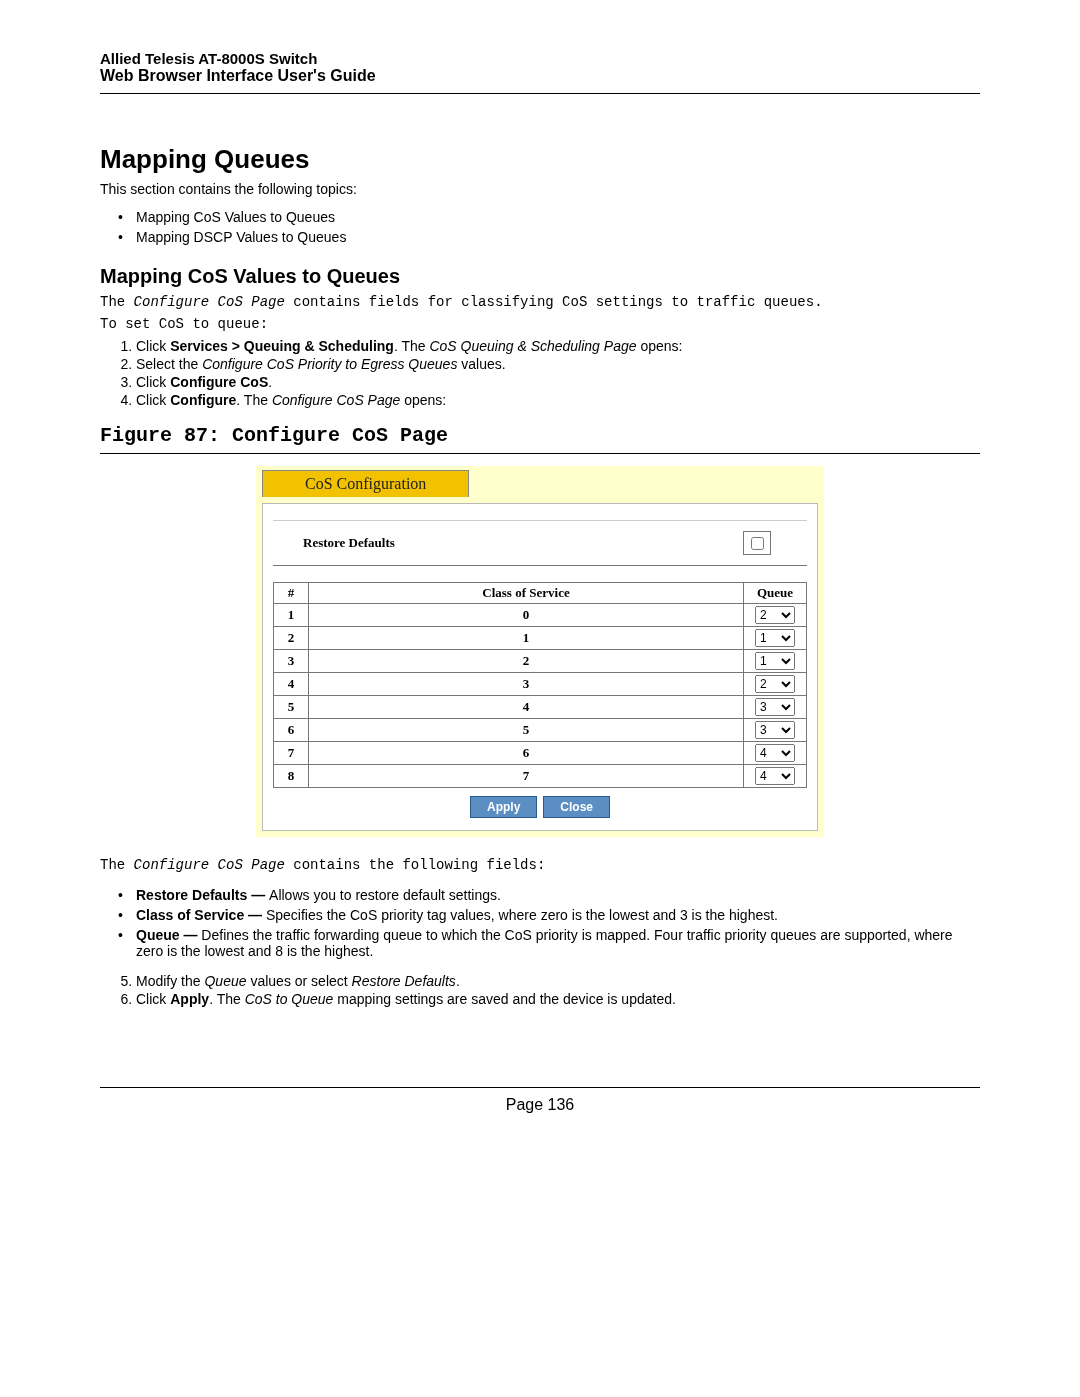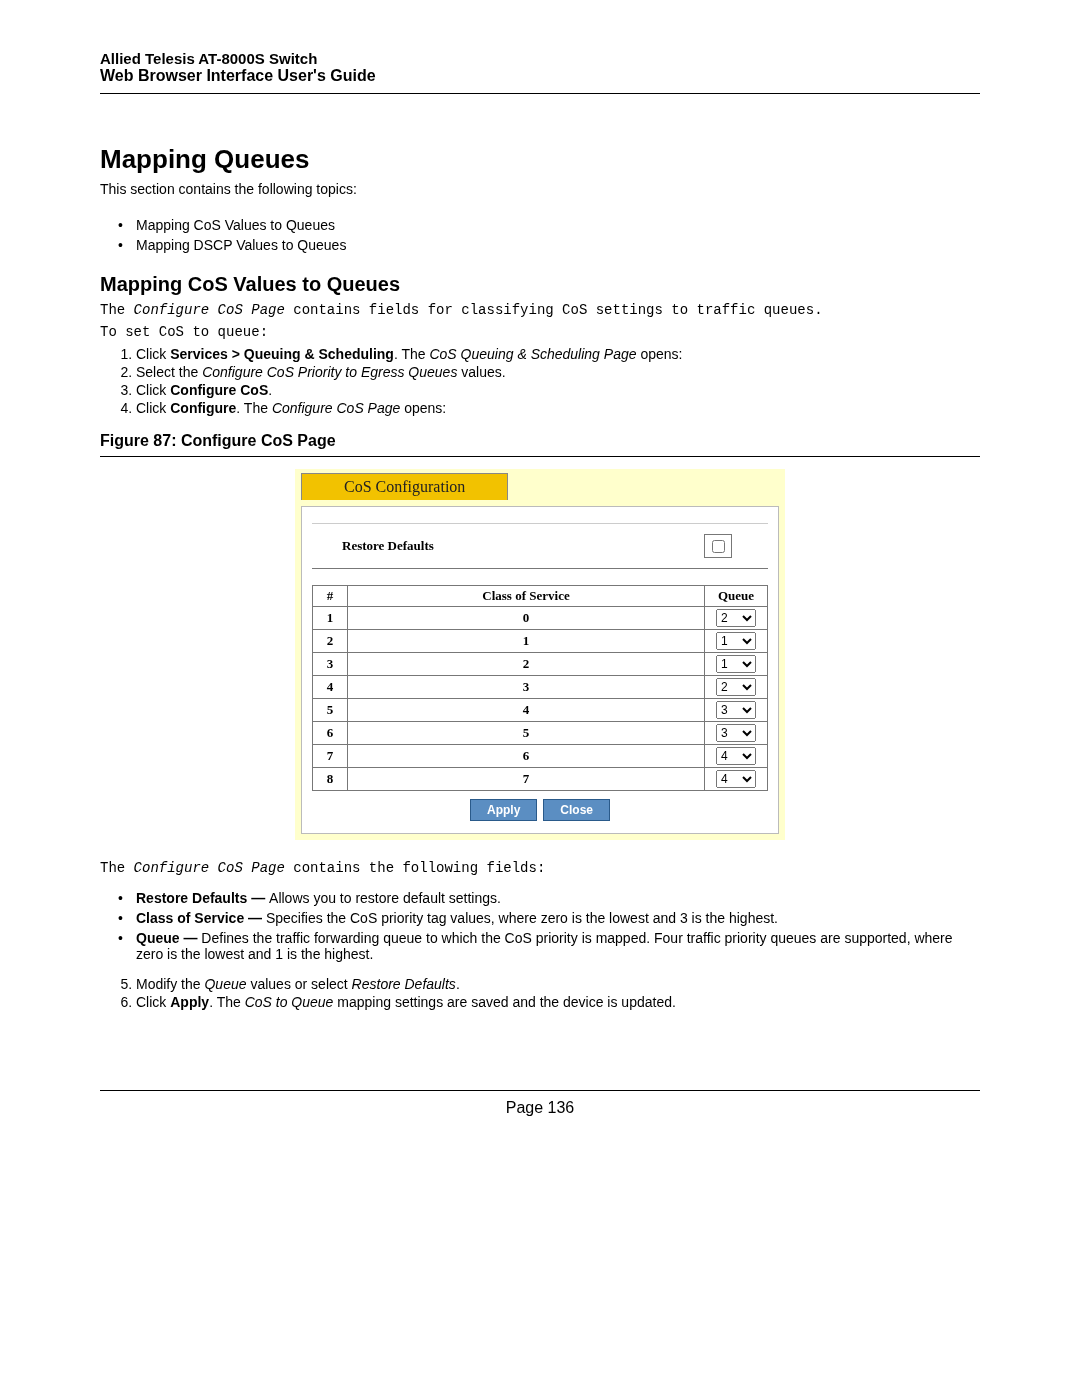--- a/index.html
+++ b/index.html
@@ -33,21 +33,21 @@
     border: none;
     border-top: 1px solid #000;
     margin-top: 6px;
     margin-bottom: 50px;
   }
   h1 {
     font-size: 26px;
     margin: 0 0 6px 0;
   }
   .intro {
-    margin: 0 0 20px 0;
+    margin: 0 0 12px 0;
   }
   ul.topics {
     margin: 0 0 20px 0;
     padding-left: 36px;
     list-style: none;
   }
   ul.topics li::before {
     content: "•";
     position: absolute;
     margin-left: -18px;
@@ -69,35 +69,36 @@
     padding-left: 36px;
   }
   ol.steps li {
     margin: 2px 0;
   }
   .italic { font-style: italic; }
   .bold { font-weight: bold; }
   .figcap {
     font-weight: bold;
     margin: 14px 0 6px 0;
-    font-size: 16px;
+    font-size: 20px;
+    font-family: Liberation Mono, monospace;
   }
   .fig-rule {
     border: none;
     border-top: 1px solid #000;
     margin: 0 0 12px 0;
   }
   
   .figure-wrap {
     display: flex;
     justify-content: center;
     margin-bottom: 20px;
   }
   .figure {
-    width: 490px;
+    width: 568px;
     background: #ffffcc;
     padding: 0;
   }
   .fig-tab-row {
     display: flex;
     margin: 4px 0 0 6px;
   }
   .fig-tab {
     background: #f2c200;
     border: 1px solid #888;
@@ -308,21 +309,21 @@
       </div>
     </div>
   </div>
 
   <p class="para">
     <span>The </span><span class="italic">Configure CoS Page</span><span> contains the following fields:</span>
   </p>
   <ul class="fields">
     <li><span class="bold">Restore Defaults — </span><span>Allows you to restore default settings.</span></li>
     <li><span class="bold">Class of Service — </span><span>Specifies the CoS priority tag values, where zero is the lowest and 3 is the highest.</span></li>
-    <li><span class="bold">Queue — </span><span>Defines the traffic forwarding queue to which the CoS priority is mapped. Four traffic priority queues are supported, where zero is the lowest and 1 is the highest.</span></li>
+    <li><span class="bold">Queue — </span><span>Defines the traffic forwarding queue to which the CoS priority is mapped. Four traffic priority queues are supported, where zero is the lowest and 8 is the highest.</span></li>
   </ul>
 
   <ol class="steps" start="5">
     <li>
       <span>Modify the </span><span class="italic">Queue</span><span> values or select </span><span class="italic">Restore Defaults</span><span>.</span>
     </li>
     <li>
       <span>Click </span><span class="bold">Apply</span><span>. The </span><span class="italic">CoS to Queue</span><span> mapping settings are saved and the device is updated.</span>
     </li>
   </ol>

